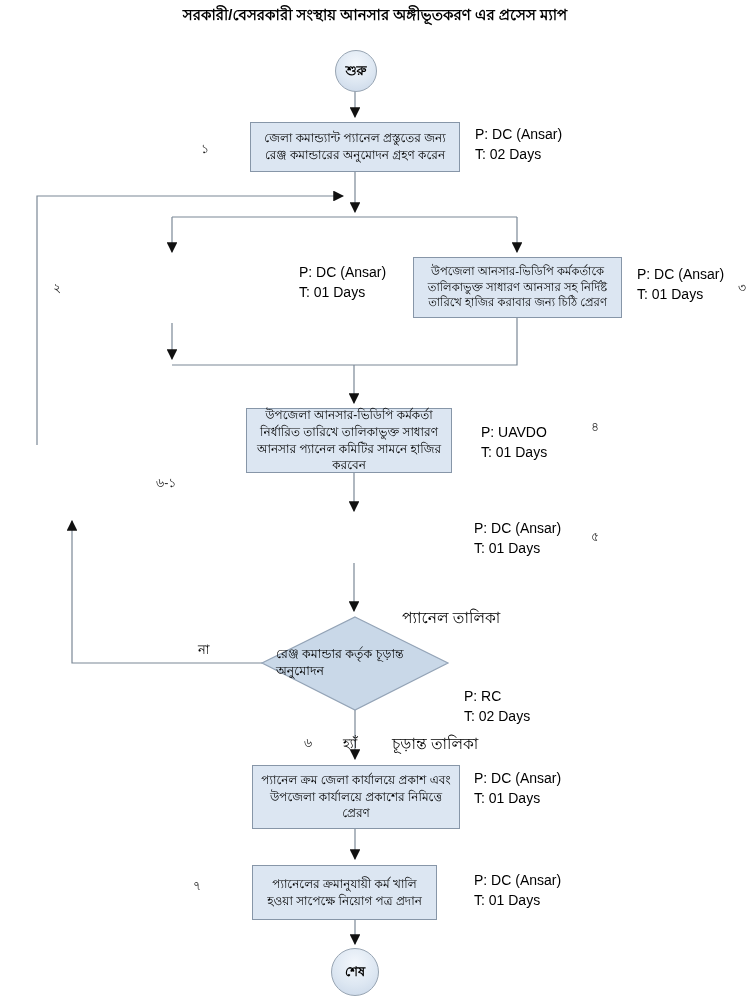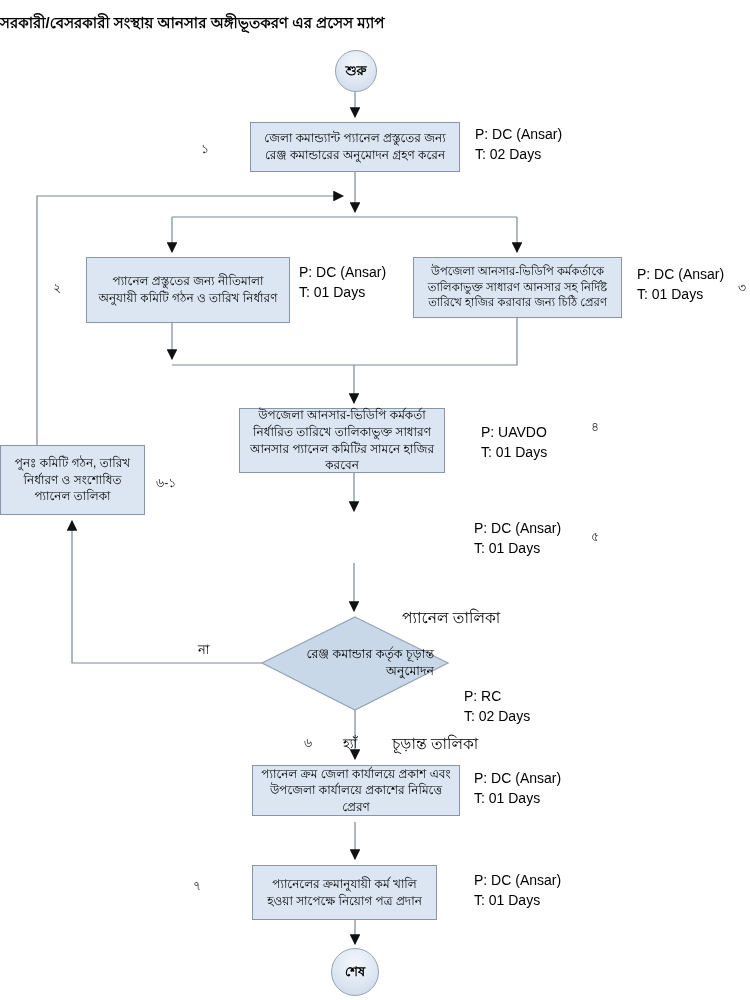--- a/index.html
+++ b/index.html
@@ -1,39 +1,39 @@
 <!DOCTYPE html>
 <html><head>
 <meta charset="utf-8">
 <style>
   html,body{margin:0;padding:0;background:#fff;}
   .canvas{
     position:relative;width:750px;height:1000px;background:#ffffff;
     font-family:"Liberation Sans","DejaVu Sans",sans-serif;color:#000;overflow:hidden;
   }
   .page-title{
-    position:absolute;left:0;top:3px;width:750px;
-    font-size:15px;font-weight:bold;margin-top:8px;
+    position:absolute;left:0;top:3px;width:750px;text-align:center;
+    font-size:15px;font-weight:bold;
   }
   .svg-layer{position:absolute;left:0;top:0;width:750px;height:1000px;pointer-events:none;}
   .process{
     position:absolute;background:#dce6f2;border:1px solid #8796a8;
     display:flex;align-items:center;justify-content:center;text-align:center;
     font-size:12px;line-height:1.38;padding:2px 8px;box-sizing:border-box;
   }
   .small-text{font-size:11.5px;}
   .terminal{
     position:absolute;border:1.5px solid #97a4b2;border-radius:50%;
     background:radial-gradient(circle at 50% 32%, #f3f7fc 0%, #dde7f2 55%, #c7d5e7 100%);
     display:flex;align-items:center;justify-content:center;
     font-size:13px;font-weight:bold;
   }
   .diamond-text{
     position:absolute;display:flex;align-items:center;justify-content:center;
-    text-align:right;font-size:12.5px;line-height:1.4;
+    text-align:left;font-size:12.5px;line-height:1.4;
   }
   .annotation{
     position:absolute;font-size:14px;line-height:1.45;text-align:left;white-space:nowrap;
   }
   .step-num{position:absolute;font-size:12.5px;color:#222;}
   .edge-label{position:absolute;font-size:13px;}
   .edge-label.big{font-size:15.5px;}
 </style>
 </head>
 <body>
@@ -65,25 +65,23 @@
     </g>
     <polygon points="355,617 448,663 355,710 262,663" fill="#c9d8e8" stroke="#93a3b6" stroke-width="1.2"></polygon>
   </svg>
 
   <div class="page-title">সরকারী/বেসরকারী সংস্থায় আনসার অঙ্গীভূতকরণ এর প্রসেস ম্যাপ</div>
 
   <div class="terminal" style="left:335px;top:50px;width:40px;height:40px;">শুরু</div>
   <div class="terminal" style="left:331px;top:948px;width:46px;height:46px;">শেষ</div>
 
   <div class="process" style="left:250px;top:122px;width:210px;height:50px;">জেলা কমান্ড্যান্ট প্যানেল প্রস্তুতের জন্য রেঞ্জ কমান্ডারের অনুমোদন গ্রহণ করেন</div>
-  <div class="process" style="left:86px;top:257px;width:204px;height:66px;">প্যানেল প্রস্তুতের জন্য নীতিমালা অনুযায়ী কমিটি গঠন ও তারিখ নির্ধারণ</div>
   <div class="process small-text" style="left:413px;top:257px;width:209px;height:61px;">উপজেলা আনসার-ভিডিপি কর্মকর্তাকে তালিকাভুক্ত সাধারণ আনসার সহ নির্দিষ্ট তারিখে হাজির করাবার জন্য চিঠি প্রেরণ</div>
-  <div class="process" style="left:239px;top:408px;width:206px;height:65px;">উপজেলা আনসার-ভিডিপি কর্মকর্তা নির্ধারিত তারিখে তালিকাভুক্ত সাধারণ আনসার প্যানেল কমিটির সামনে হাজির করবেন</div>
-  <div class="process" style="left:0px;top:445px;width:145px;height:70px;">পুনঃ কমিটি গঠন, তারিখ নির্ধারণ ও সংশোধিত প্যানেল তালিকা</div>
-  <div class="process" style="left:252px;top:765px;width:208px;height:51px;">প্যানেল ক্রম জেলা কার্যালয়ে প্রকাশ এবং উপজেলা কার্যালয়ে প্রকাশের নিমিত্তে প্রেরণ</div>
+  <div class="process" style="left:246px;top:408px;width:206px;height:65px;">উপজেলা আনসার-ভিডিপি কর্মকর্তা নির্ধারিত তারিখে তালিকাভুক্ত সাধারণ আনসার প্যানেল কমিটির সামনে হাজির করবেন</div>
+  <div class="process" style="left:252px;top:765px;width:208px;height:64px;">প্যানেল ক্রম জেলা কার্যালয়ে প্রকাশ এবং উপজেলা কার্যালয়ে প্রকাশের নিমিত্তে প্রেরণ</div>
   <div class="process" style="left:252px;top:865px;width:185px;height:55px;">প্যানেলের ক্রমানুযায়ী কর্ম খালি হওয়া সাপেক্ষে নিয়োগ পত্র প্রদান</div>
 
   <div class="diamond-text" style="left:276px;top:638px;width:158px;height:50px;">রেঞ্জ কমান্ডার কর্তৃক চূড়ান্ত অনুমোদন</div>
 
   <div class="annotation" style="left:475px;top:124px;">
     <div>P: DC (Ansar)</div>
     <div>T: 02 Days</div>
   </div>
   <div class="annotation" style="left:299px;top:262px;">
     <div>P: DC (Ansar)</div>

